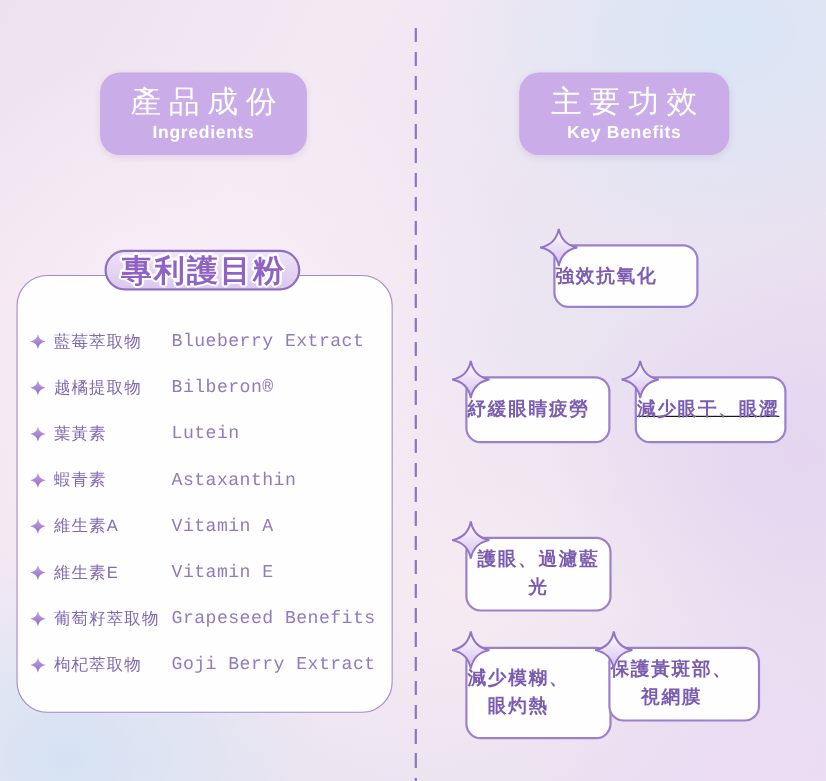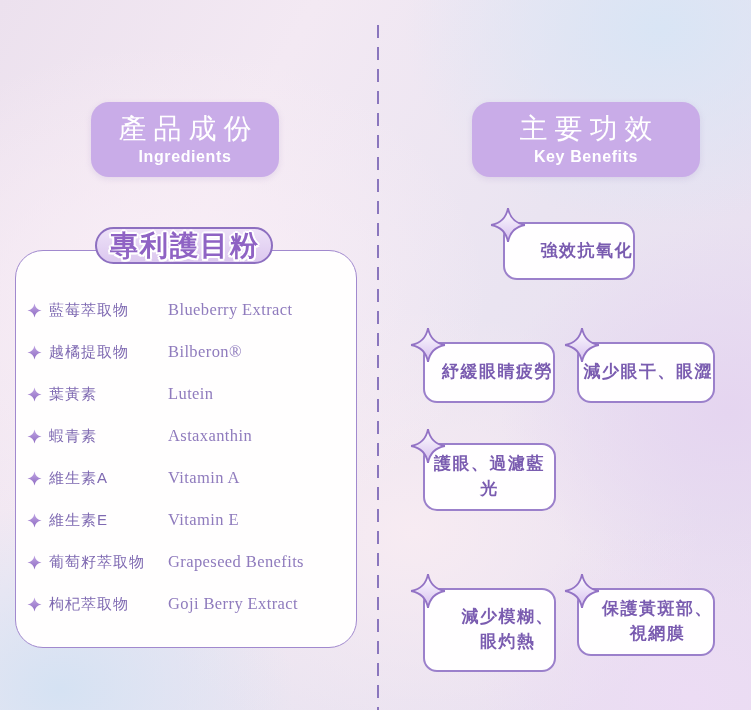--- a/index.html
+++ b/index.html
@@ -19,24 +19,24 @@
   }
   
   .divider{
     position:absolute;left:377px;top:25px;bottom:0;width:2px;
     background:repeating-linear-gradient(180deg,#8a76bd 0 13px,rgba(0,0,0,0) 13px 22px);
   }
   
   .hdr{
     position:absolute;border-radius:18px;background:#c9ace8;
     display:flex;flex-direction:column;align-items:center;justify-content:center;
-    color:#ffffff;box-shadow:0 2px 6px rgba(150,120,190,.18);margin-top:36px;
+    color:#ffffff;box-shadow:0 2px 6px rgba(150,120,190,.18);
   }
   .hdr-left{left:91px;top:66px;width:188px;height:75px;}
-  .hdr-right{left:472px;top:66px;width:228px;height:75px;}
+  .hdr-right{left:472px;top:66px;width:191px;height:75px;}
   .hdr-zh{font-size:28px;font-weight:500;letter-spacing:7px;padding-left:7px;line-height:1.15;}
   .hdr-en{font-size:16px;font-weight:700;letter-spacing:.6px;margin-top:2px;}
   
   .panel{
     position:absolute;left:15px;top:250px;width:342px;height:398px;
     background:#fffefe;border:1.6px solid #a189ce;border-radius:28px;
     box-sizing:border-box;
   }
   .badge{
     position:absolute;left:95px;top:227px;width:178px;height:37px;z-index:2;
@@ -47,41 +47,41 @@
   .badge-txt{
     font-size:28px;font-weight:700;color:#8f63c4;letter-spacing:2px;padding-left:2px;
     text-shadow:-1.5px -1.5px 0 #fff,1.5px -1.5px 0 #fff,-1.5px 1.5px 0 #fff,1.5px 1.5px 0 #fff,0 -2px 0 #fff,0 2px 0 #fff,-2px 0 0 #fff,2px 0 0 #fff;
   }
   .rows{position:absolute;left:0;top:289px;width:342px;}
   .row{position:relative;height:42px;display:flex;align-items:center;padding-left:27px;box-sizing:border-box;}
   .bullet{width:15px;height:15px;margin-right:7px;flex:0 0 auto;display:inline-flex;}
   .bullet svg{width:15px;height:15px;}
   .zh{font-size:15px;color:#7f6ab2;letter-spacing:1px;font-weight:500;}
   .en{
-    position:absolute;left:168px;top:50%;transform:translateY(-50%);
-    font-family:Liberation Serif, serif;
+    position:absolute;left:156px;top:50%;transform:translateY(-50%);
+    font-family:Liberation Mono, monospace;
     font-size:16.5px;color:#8f7bbd;letter-spacing:.4px;font-weight:500;
   }
   
   .benefit{
     position:absolute;background:#fffeff;border:2px solid #9b80cb;border-radius:14px;
-    box-sizing:border-box;display:flex;align-items:center;justify-content:flex-end;
+    box-sizing:border-box;display:flex;align-items:center;justify-content:flex-start;
   }
   .btxt{text-align:center;font-size:17px;font-weight:700;color:#7a5cb0;letter-spacing:1.5px;line-height:1.45;}
   .btxt span{display:block;}
   .btxt span:empty{display:none;}
   .spark{position:absolute;left:-15px;top:-17px;width:36px;height:36px;}
   .spark svg{width:36px;height:36px;}
   .b1{left:503px;top:222px;width:132px;height:58px;}
   .b2{left:423px;top:342px;width:132px;height:61px;}
-  .b3{left:577px;top:342px;width:138px;height:61px;}
-  .b4{left:423px;top:443px;width:133px;height:68px;}
+  .b3{left:577px;top:342px;width:138px;height:61px;text-decoration:underline;}
+  .b4{left:423px;top:488px;width:133px;height:68px;}
   .b5{left:577px;top:463px;width:138px;height:68px;}
   .b6{left:423px;top:588px;width:133px;height:84px;}
-  .b7{left:577px;top:588px;width:138px;height:68px;}
+  .b7{left:553px;top:588px;width:138px;height:68px;}
 </style>
 </head>
 <body>
 
 <svg width="0" height="0" style="position:absolute" aria-hidden="true">
   <defs>
     <linearGradient id="sparkGrad" x1="0" y1="0" x2="0" y2="1">
       <stop offset="0" stop-color="#ffffff"></stop>
       <stop offset="1" stop-color="#d6bfef"></stop>
     </linearGradient>

